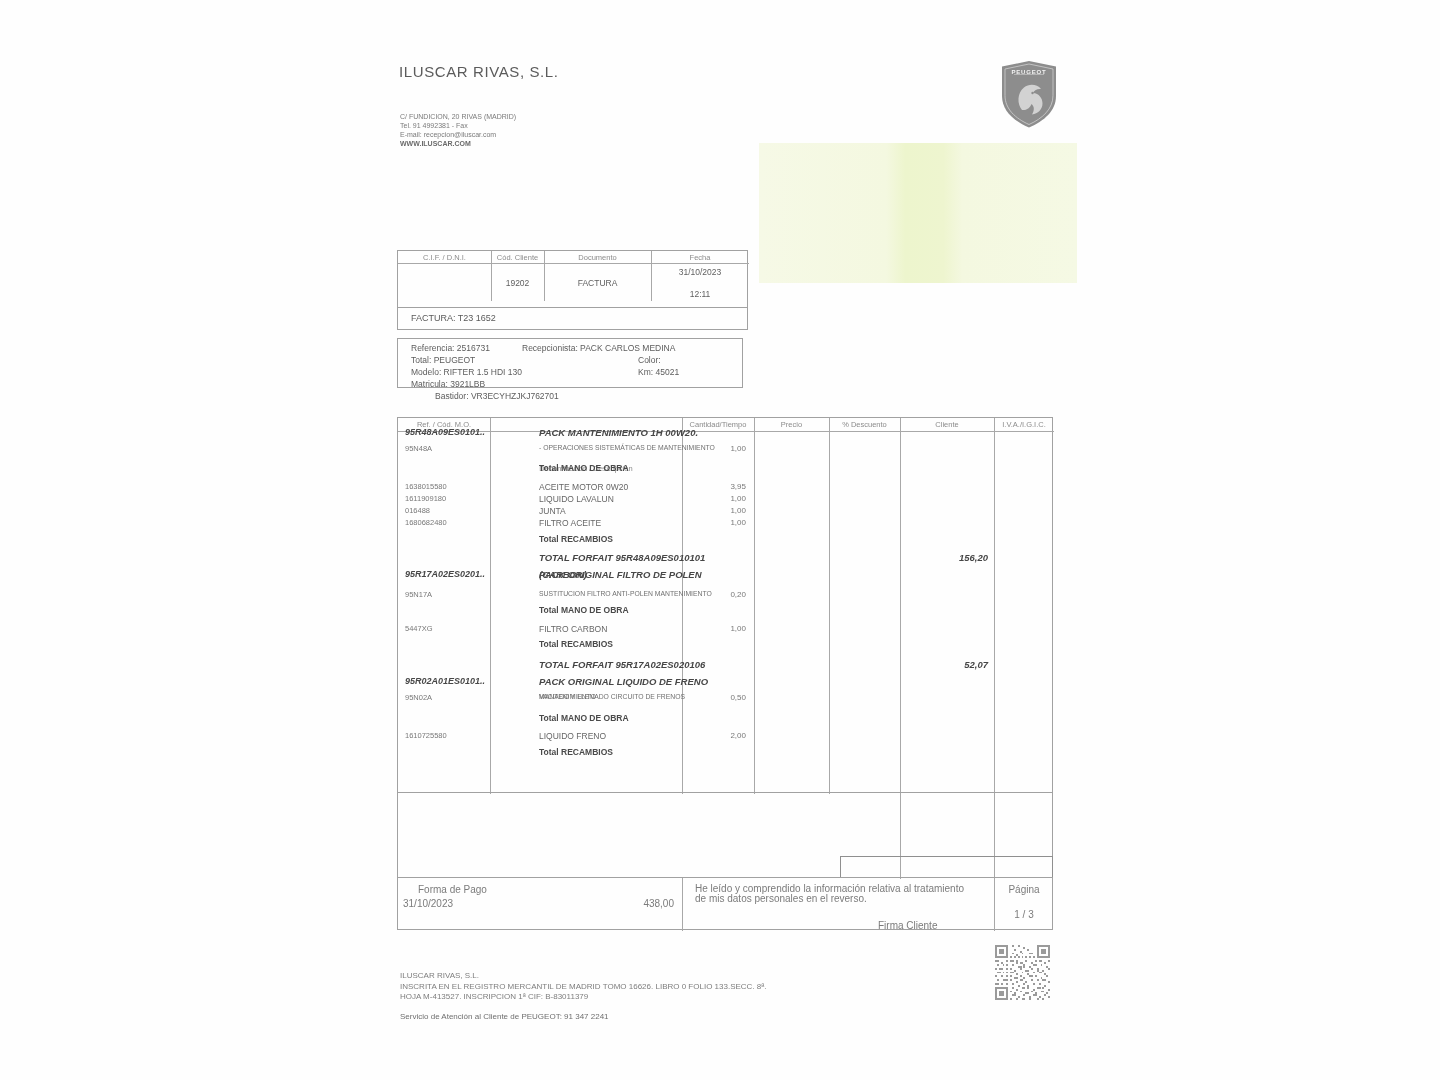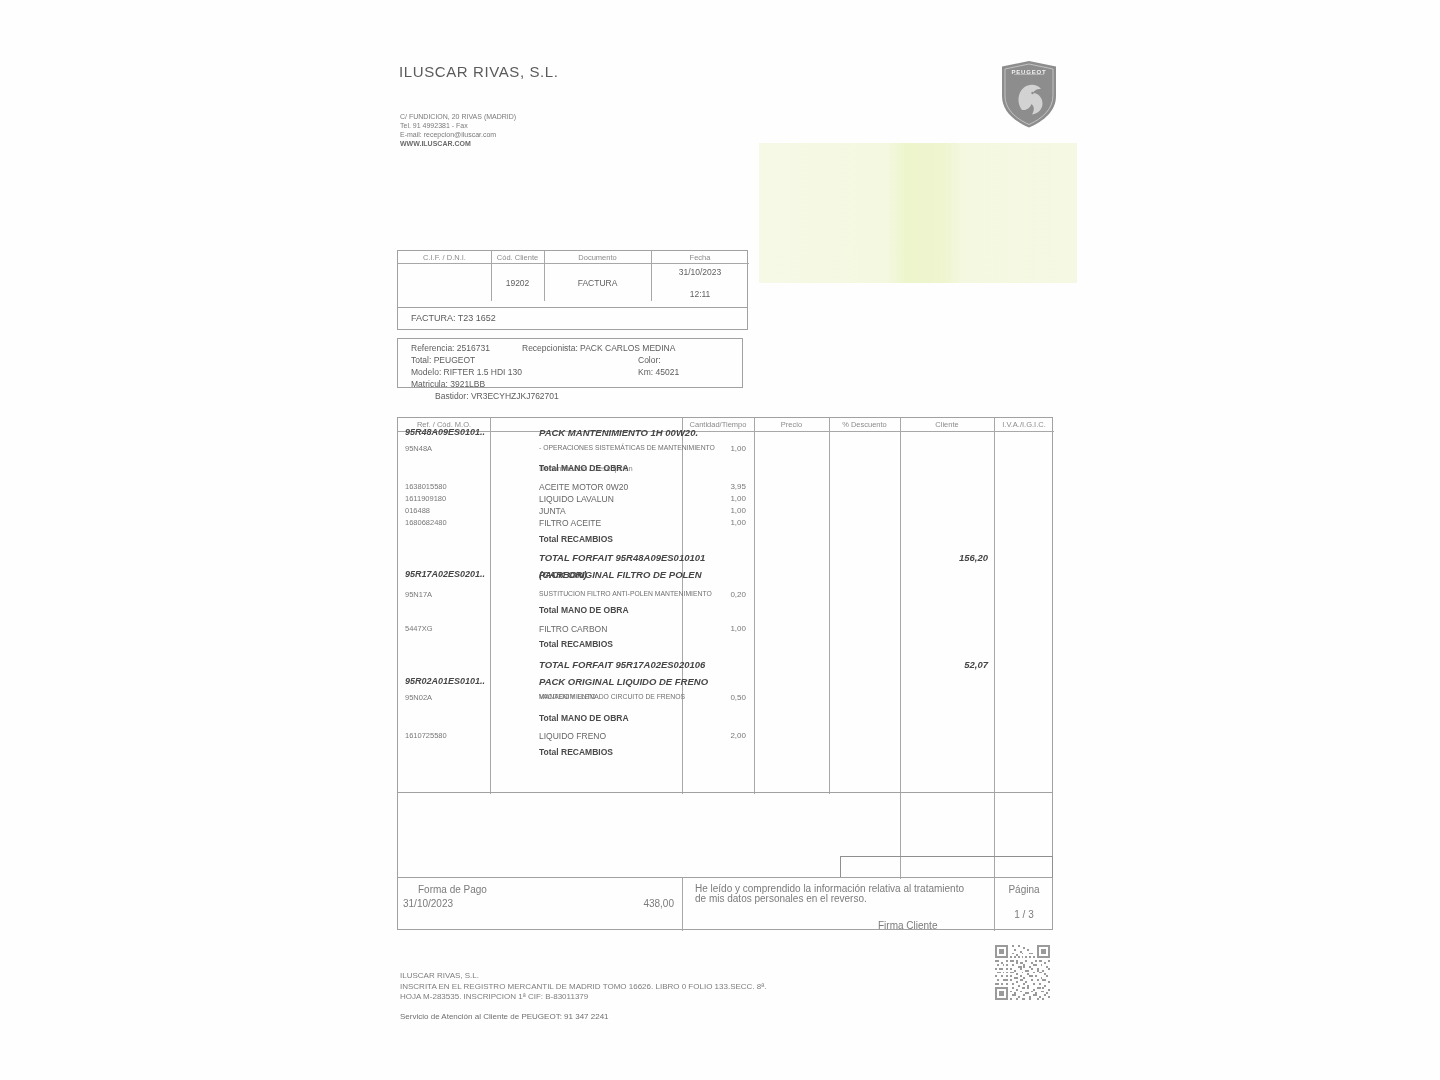--- a/index.html
+++ b/index.html
@@ -263,21 +263,21 @@
     <span class="abs small-gray" style="left:184px;top:20px;width:92px;text-align:right;">438,00</span>
     <span class="abs small-gray" style="left:297px;top:6px;width:282px;line-height:10px;">He leído y comprendido la información relativa al tratamiento de mis datos personales en el reverso.</span>
     <span class="abs small-gray" style="left:480px;top:42px;">Firma Cliente</span>
     <span class="abs small-gray" style="left:596px;top:6px;width:60px;text-align:center;">Página</span>
     <span class="abs small-gray" style="left:596px;top:31px;width:60px;text-align:center;">1 / 3</span>
   </div>
 
   <div class="abs legal">
     <div>ILUSCAR RIVAS, S.L.</div>
     <div>INSCRITA EN EL REGISTRO MERCANTIL DE MADRID TOMO 16626. LIBRO 0 FOLIO 133.SECC. 8ª.</div>
-    <div>HOJA M-283535. INSCRIPCION 1ª CIF: B-83011379</div>
+    <div>HOJA M-413527. INSCRIPCION 1ª CIF: B-83011379</div>
     <div class="svc">Servicio de Atención al Cliente de PEUGEOT: 91 347 2241</div>
   </div>
 
   <div class="abs" style="left:995px;top:945px;width:55px;height:55px;">
     <svg width="55" height="55" viewBox="0 0 29 29" shape-rendering="crispEdges">
       <g fill="#9a9a9a">
         <path d="M0 0h7v7H0z"></path>
           <path d="M22 0h7v7h-7z"></path>
           <path d="M0 22h7v7H0z"></path>
       </g>

